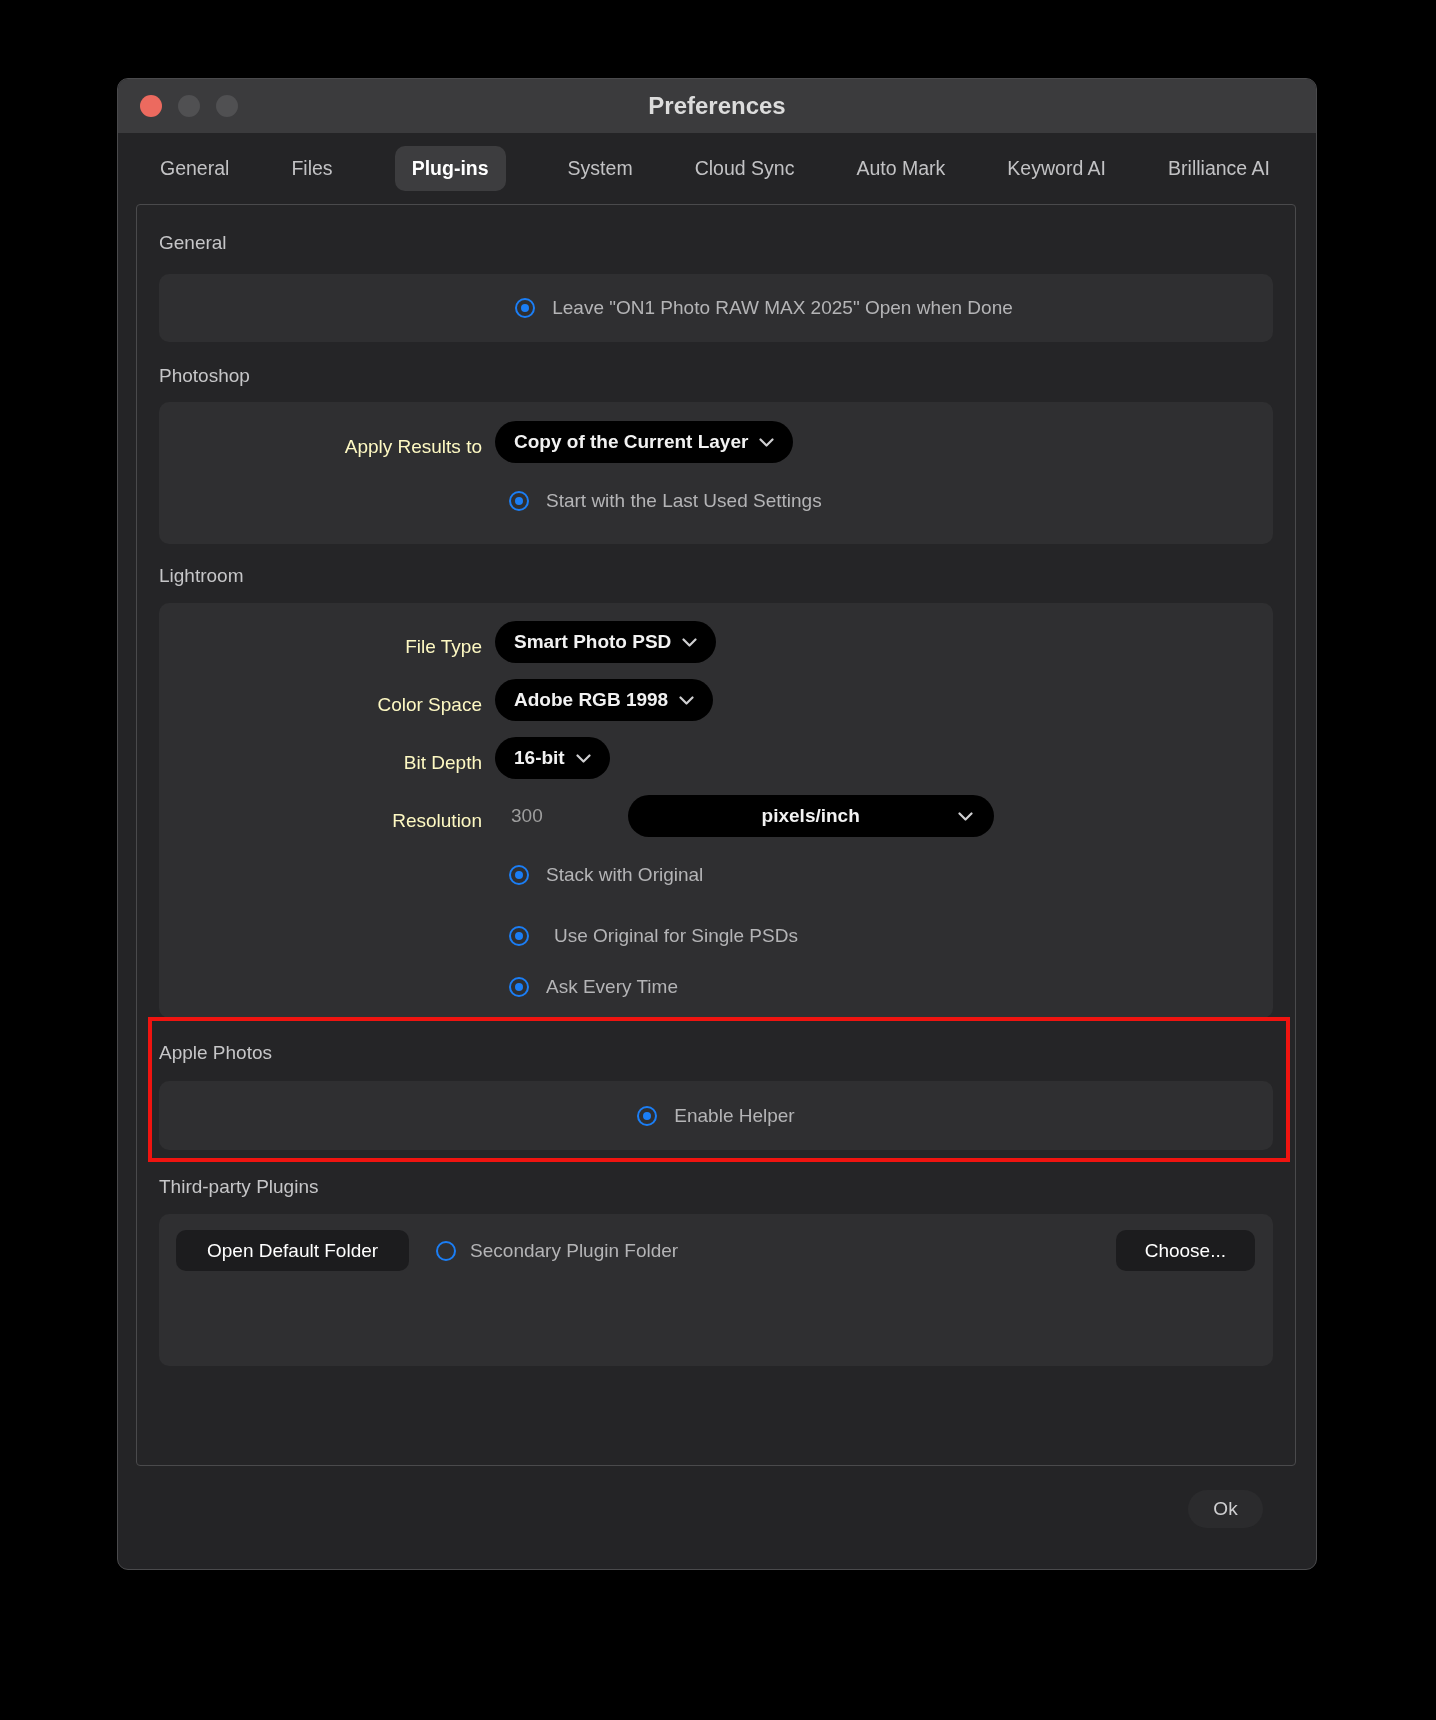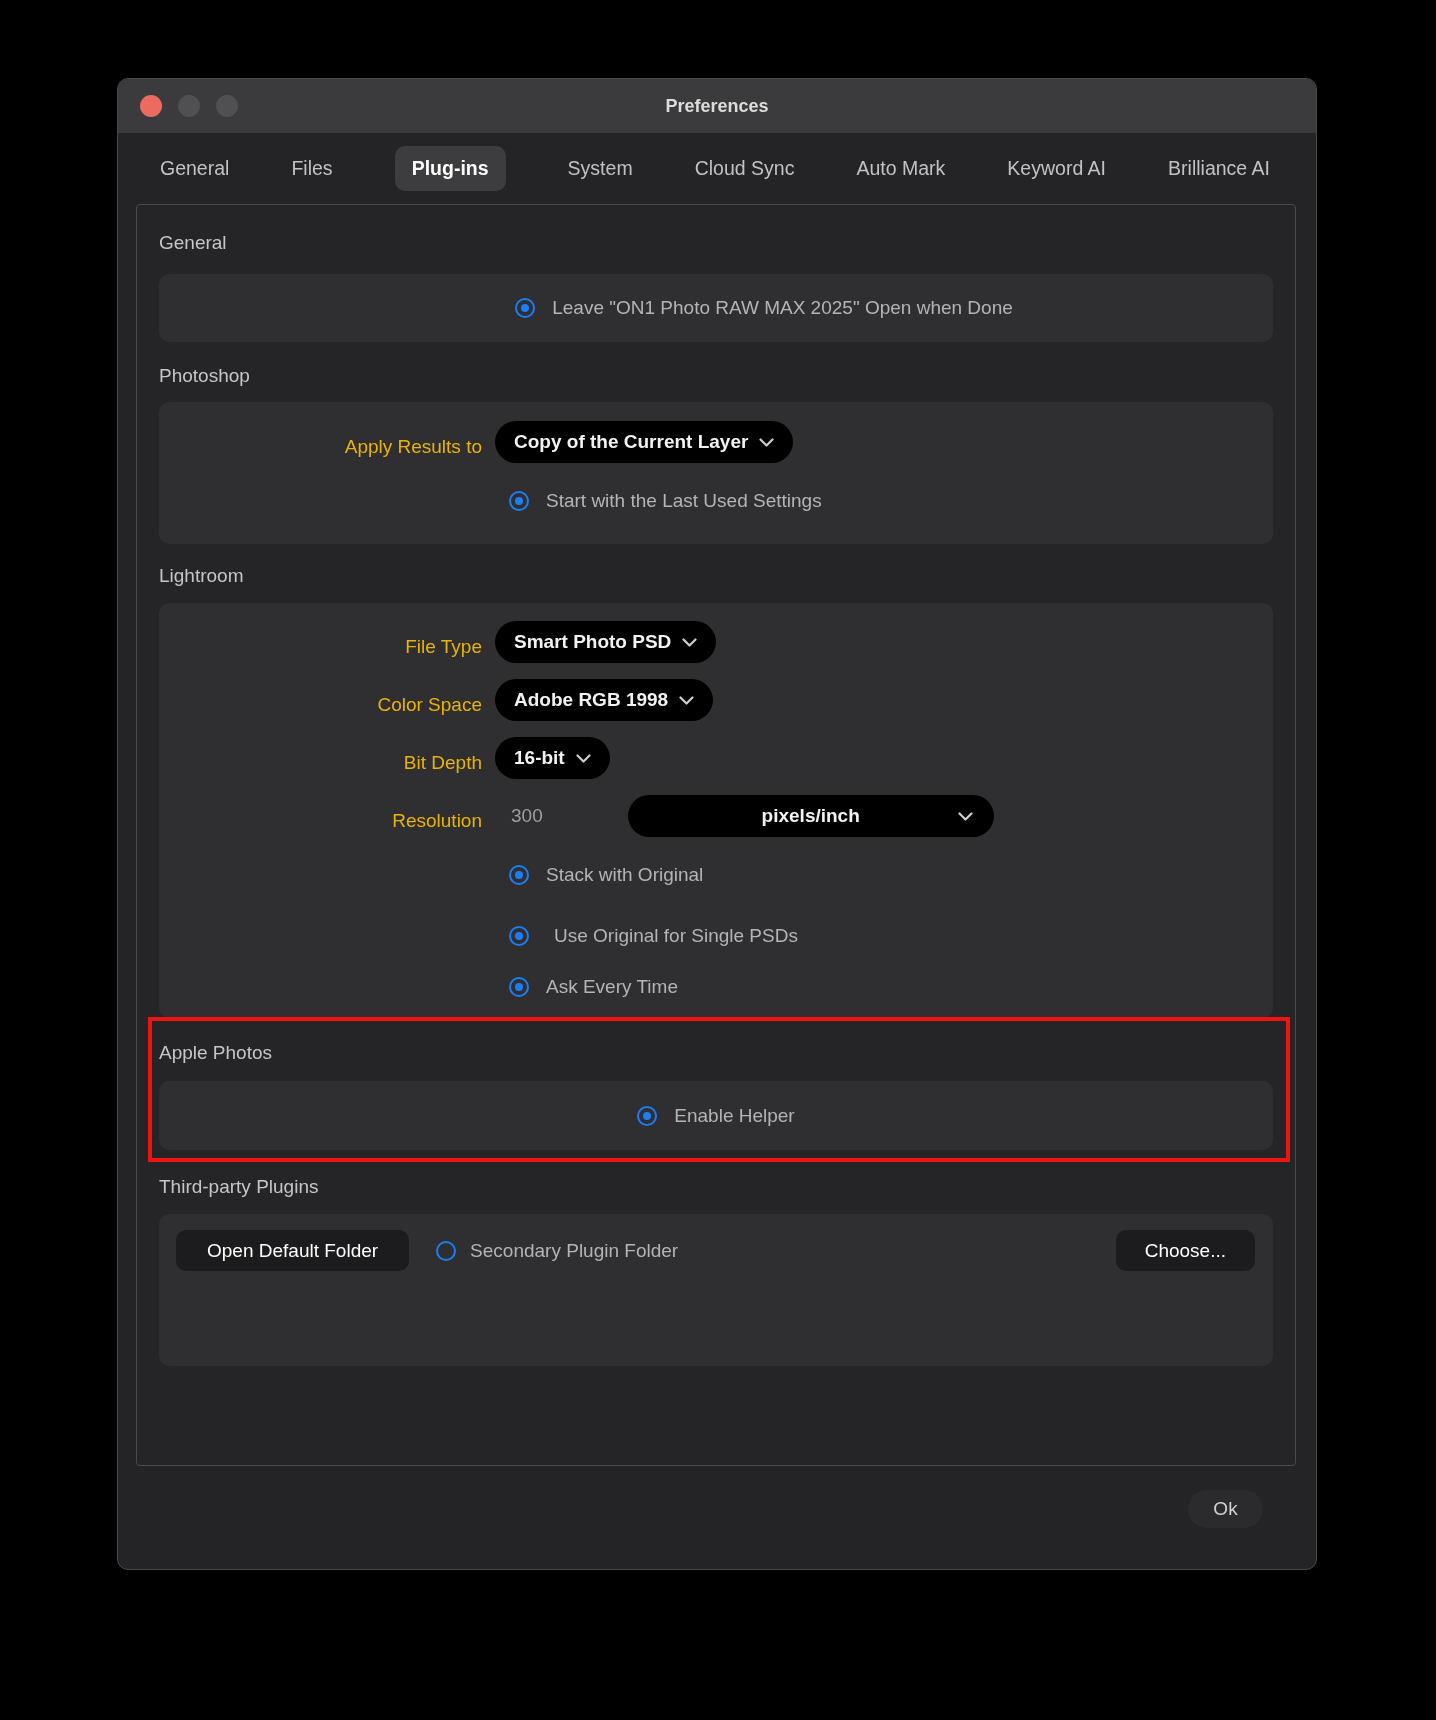--- a/index.html
+++ b/index.html
@@ -10,21 +10,21 @@
             background:#242426; border:1px solid #4a4a4c; border-radius:11px; }
 
   
   .titlebar { position:relative; height:54px; background:#3b3b3d;
               border-radius:10px 10px 0 0; display:flex; align-items:center; }
   .traffic { position:absolute; left:22px; top:0; height:54px; display:flex;
              align-items:center; gap:16px; }
   .light { width:22px; height:22px; border-radius:50%; }
   .light.red { background:#ec6a5f; }
   .light.gray { background:#505052; }
-  .title { width:100%; text-align:center; font-size:18px; font-weight:bold; color:#dcdcdc; }
+  .title { width:100%; text-align:center; font-size:24px; font-weight:bold; color:#dcdcdc; }
 
   
   .tabbar { height:71px; display:flex; align-items:center; justify-content:space-between;
             padding:0 46px 0 42px; }
   .tab { font-size:19.5px; color:#c2c2c4; cursor:default; white-space:nowrap; }
   .tab.selected { background:#3d3d3f; color:#ffffff; font-weight:bold;
                   padding:11px 17px; border-radius:10px; }
 
   
   .panel { margin:0 20px 0 18px; height:1262px; border:1px solid #4a4a4c;
@@ -51,21 +51,21 @@
              border:4.5px solid #f01410; pointer-events:none; z-index:5; }
   .gb-apple { margin-top:17px; height:69px; display:flex; align-items:center;
               justify-content:center; }
 
   .gb-thirdparty { margin-top:16px; height:152px; padding:16px 18px 0 17px; }
 
   
   .row { display:flex; align-items:center; }
   .field-row { display:flex; align-items:center; height:42px; margin-bottom:16px; }
   .field-label { width:303px; text-align:right; margin-right:13px;
-                 font-size:19px; color:#eab308;margin-top:9px; }
+                 font-size:19px; color:#fef9c3;margin-top:9px; }
 
   .radio { width:20px; height:20px; border-radius:50%; border:2.5px solid #1b7ef5;
            display:inline-flex; align-items:center; justify-content:center;
            flex:0 0 auto; background:transparent; }
   .radio.on::after { content:""; width:8px; height:8px; border-radius:50%;
                      background:#1b7ef5; }
   .radio-label { font-size:19px; color:#b4b4b6; margin-left:17px; white-space:nowrap; }
 
   .pill { height:42px; border-radius:21px; background:#000000; display:inline-flex;
           align-items:center; padding:0 19px; cursor:default; }

